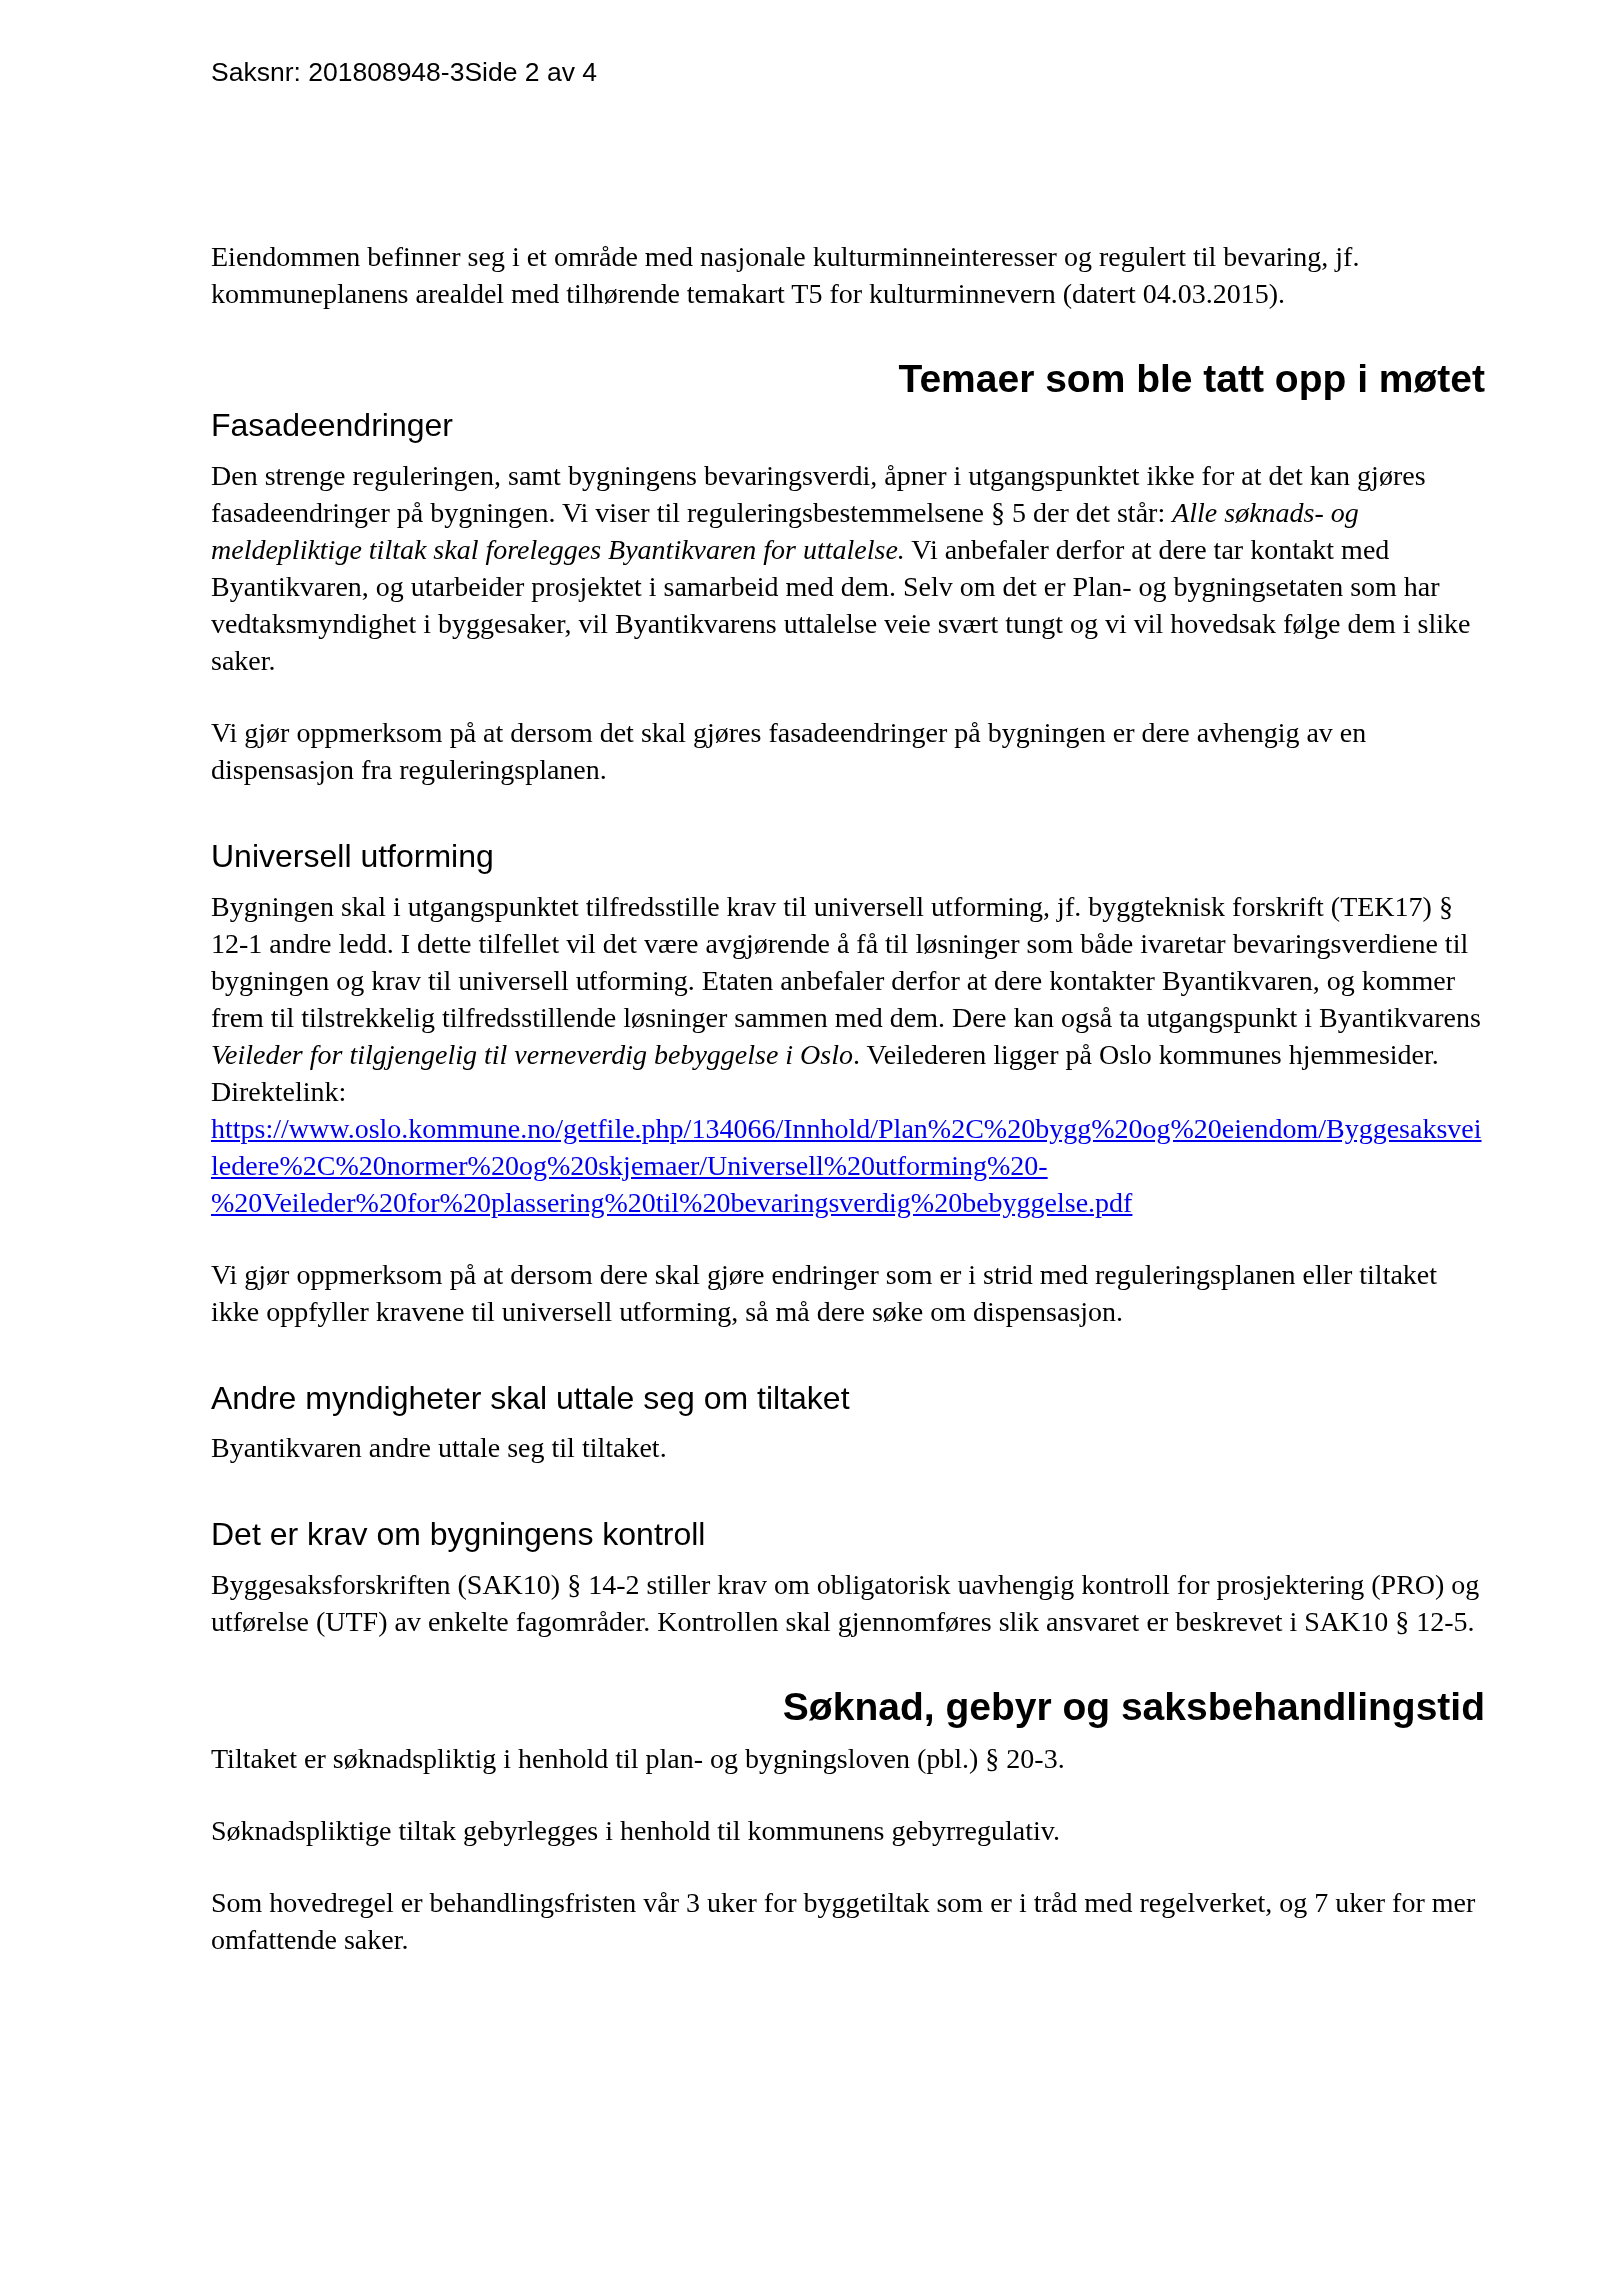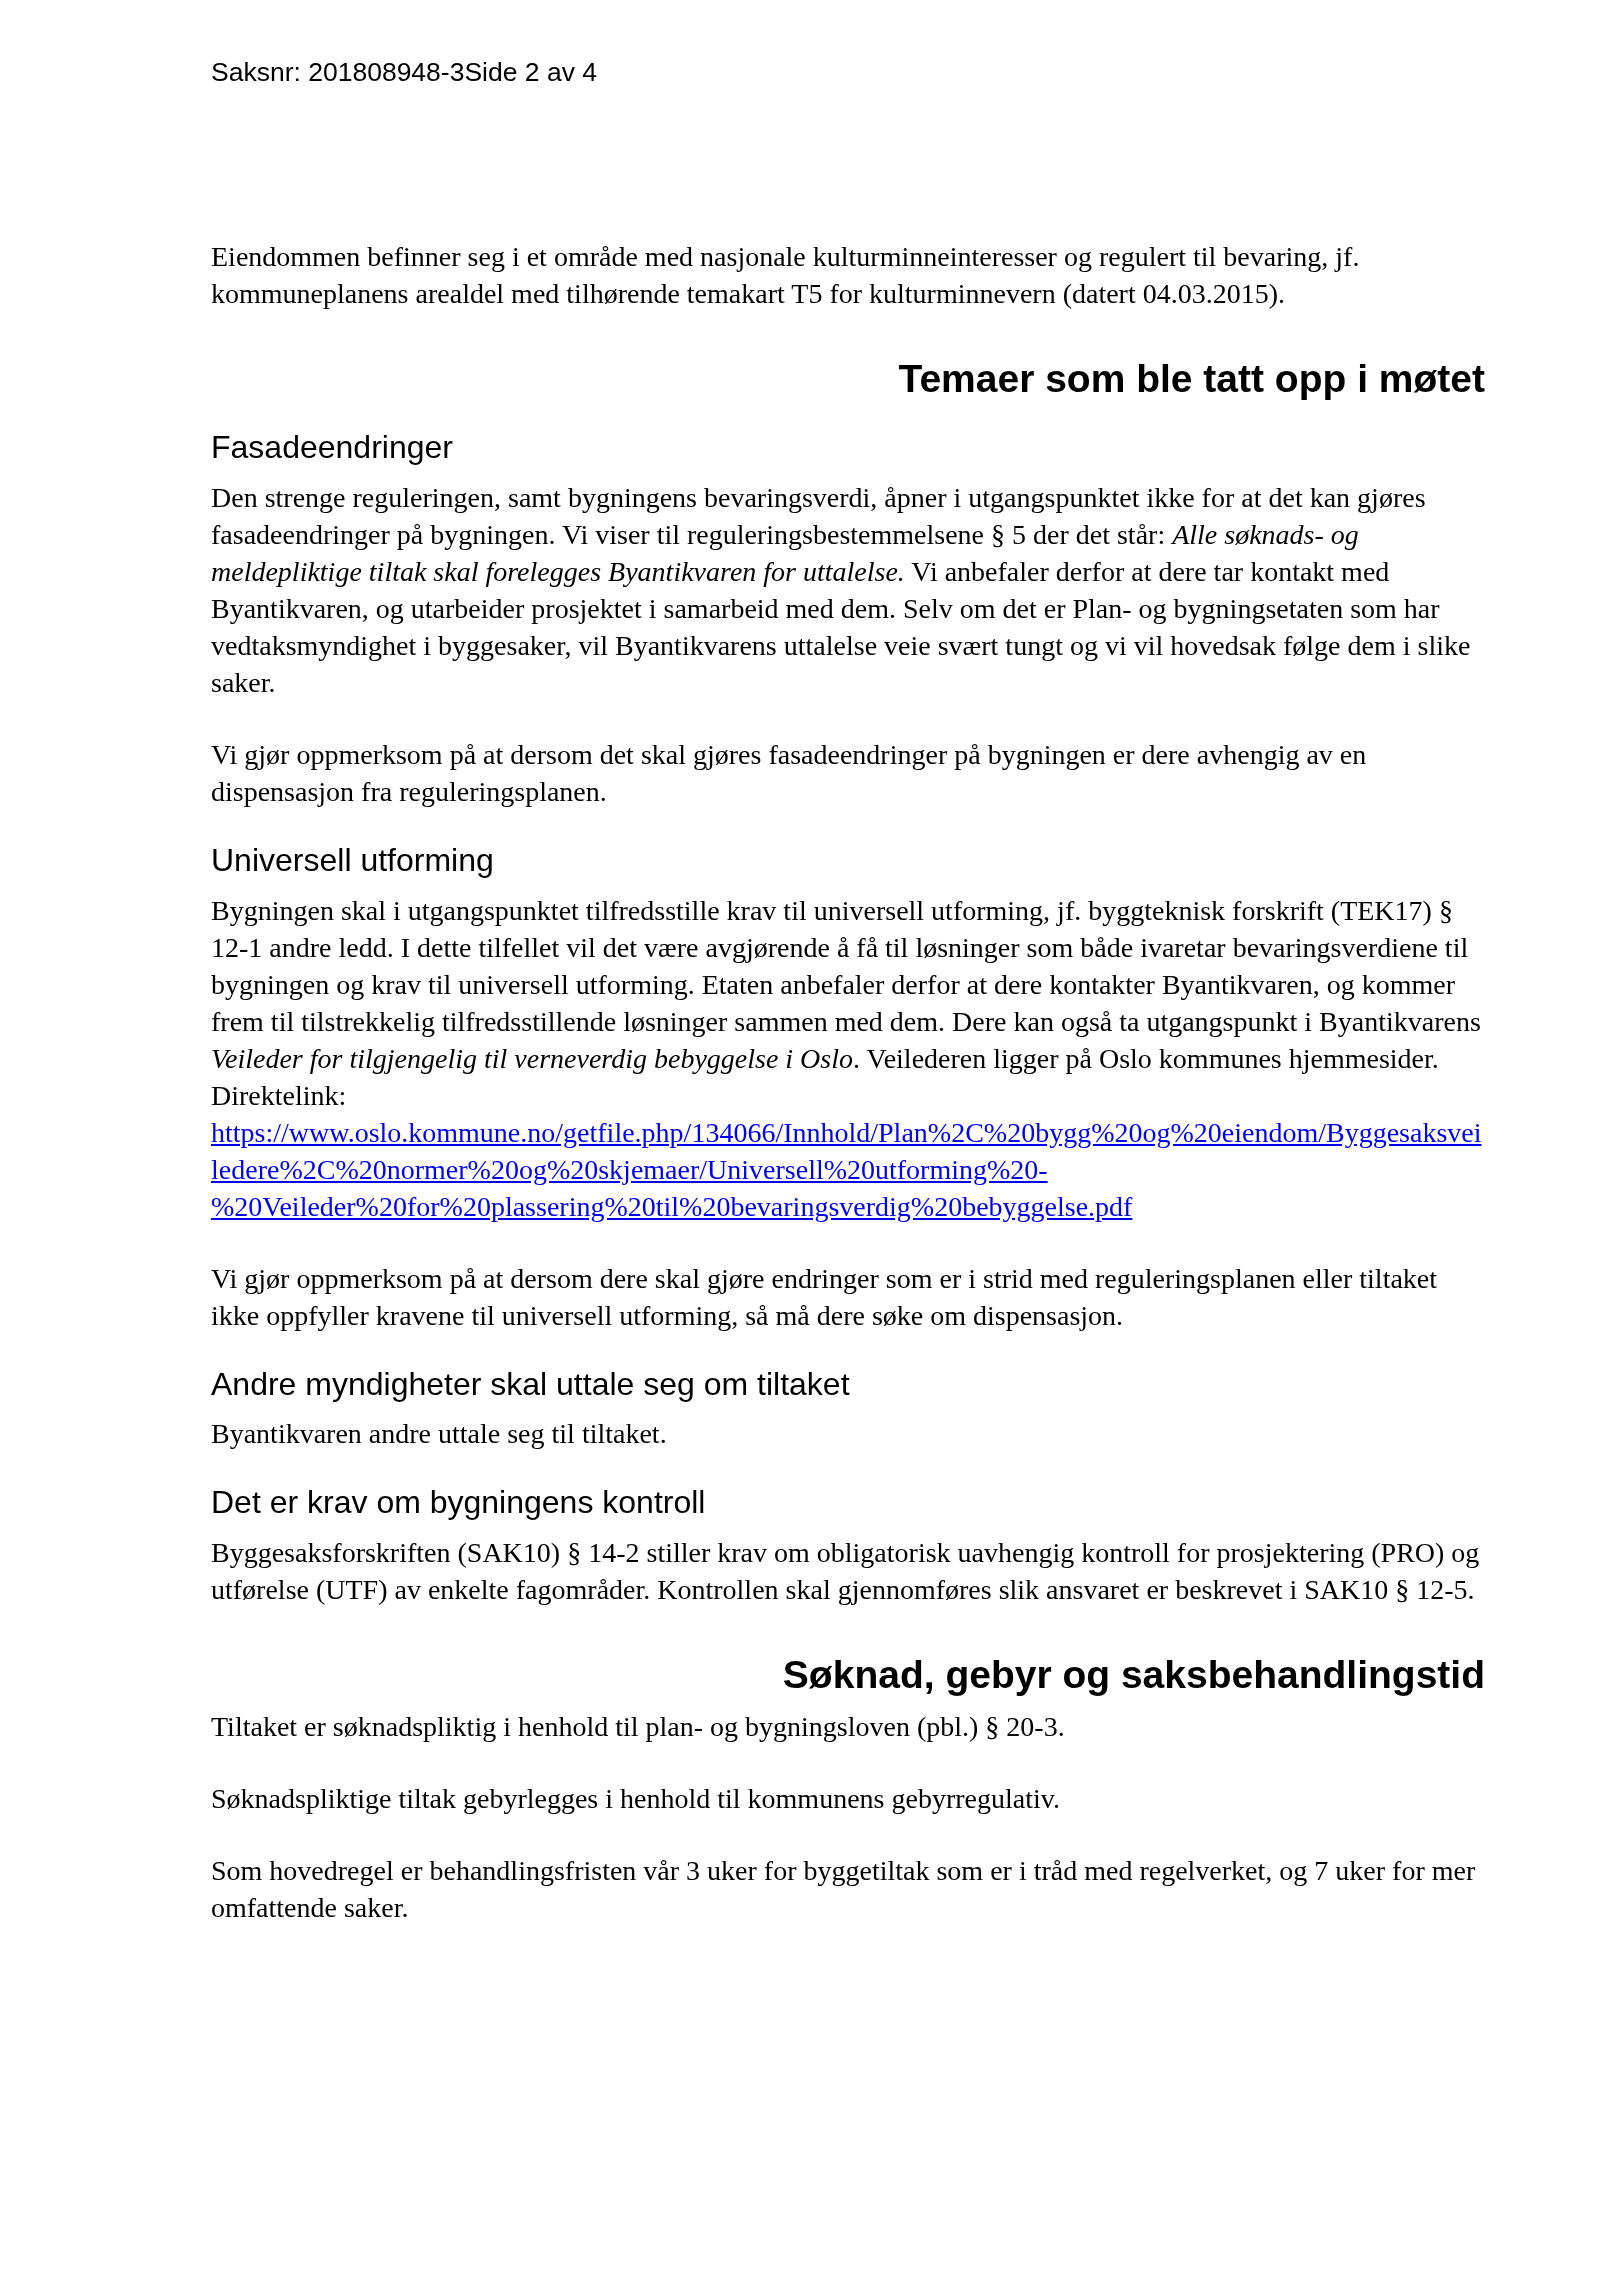--- a/index.html
+++ b/index.html
@@ -50,23 +50,23 @@
     line-height:43px;
     font-weight:bold;
     margin-top:45px;
     text-align:right;
   }
   .h2{
     font-family:"Liberation Sans","DejaVu Sans",sans-serif;
     font-size:32px;
     line-height:39px;
     font-weight:normal;
-    margin-top:31px;
+    margin-top:49px;
   }
-  .h1 + .h2{ margin-top:28px; }
+  .h1 + .h2{ margin-top:6px; }
   .h1 + .p, .h2 + .p{ margin-top:11.8px; }
   .italic{ font-style:italic; }
   a.link{
     color:var(--link);
     text-decoration:underline;
     overflow-wrap:break-word;
     cursor:pointer;
   }
 </style>
 </head>

